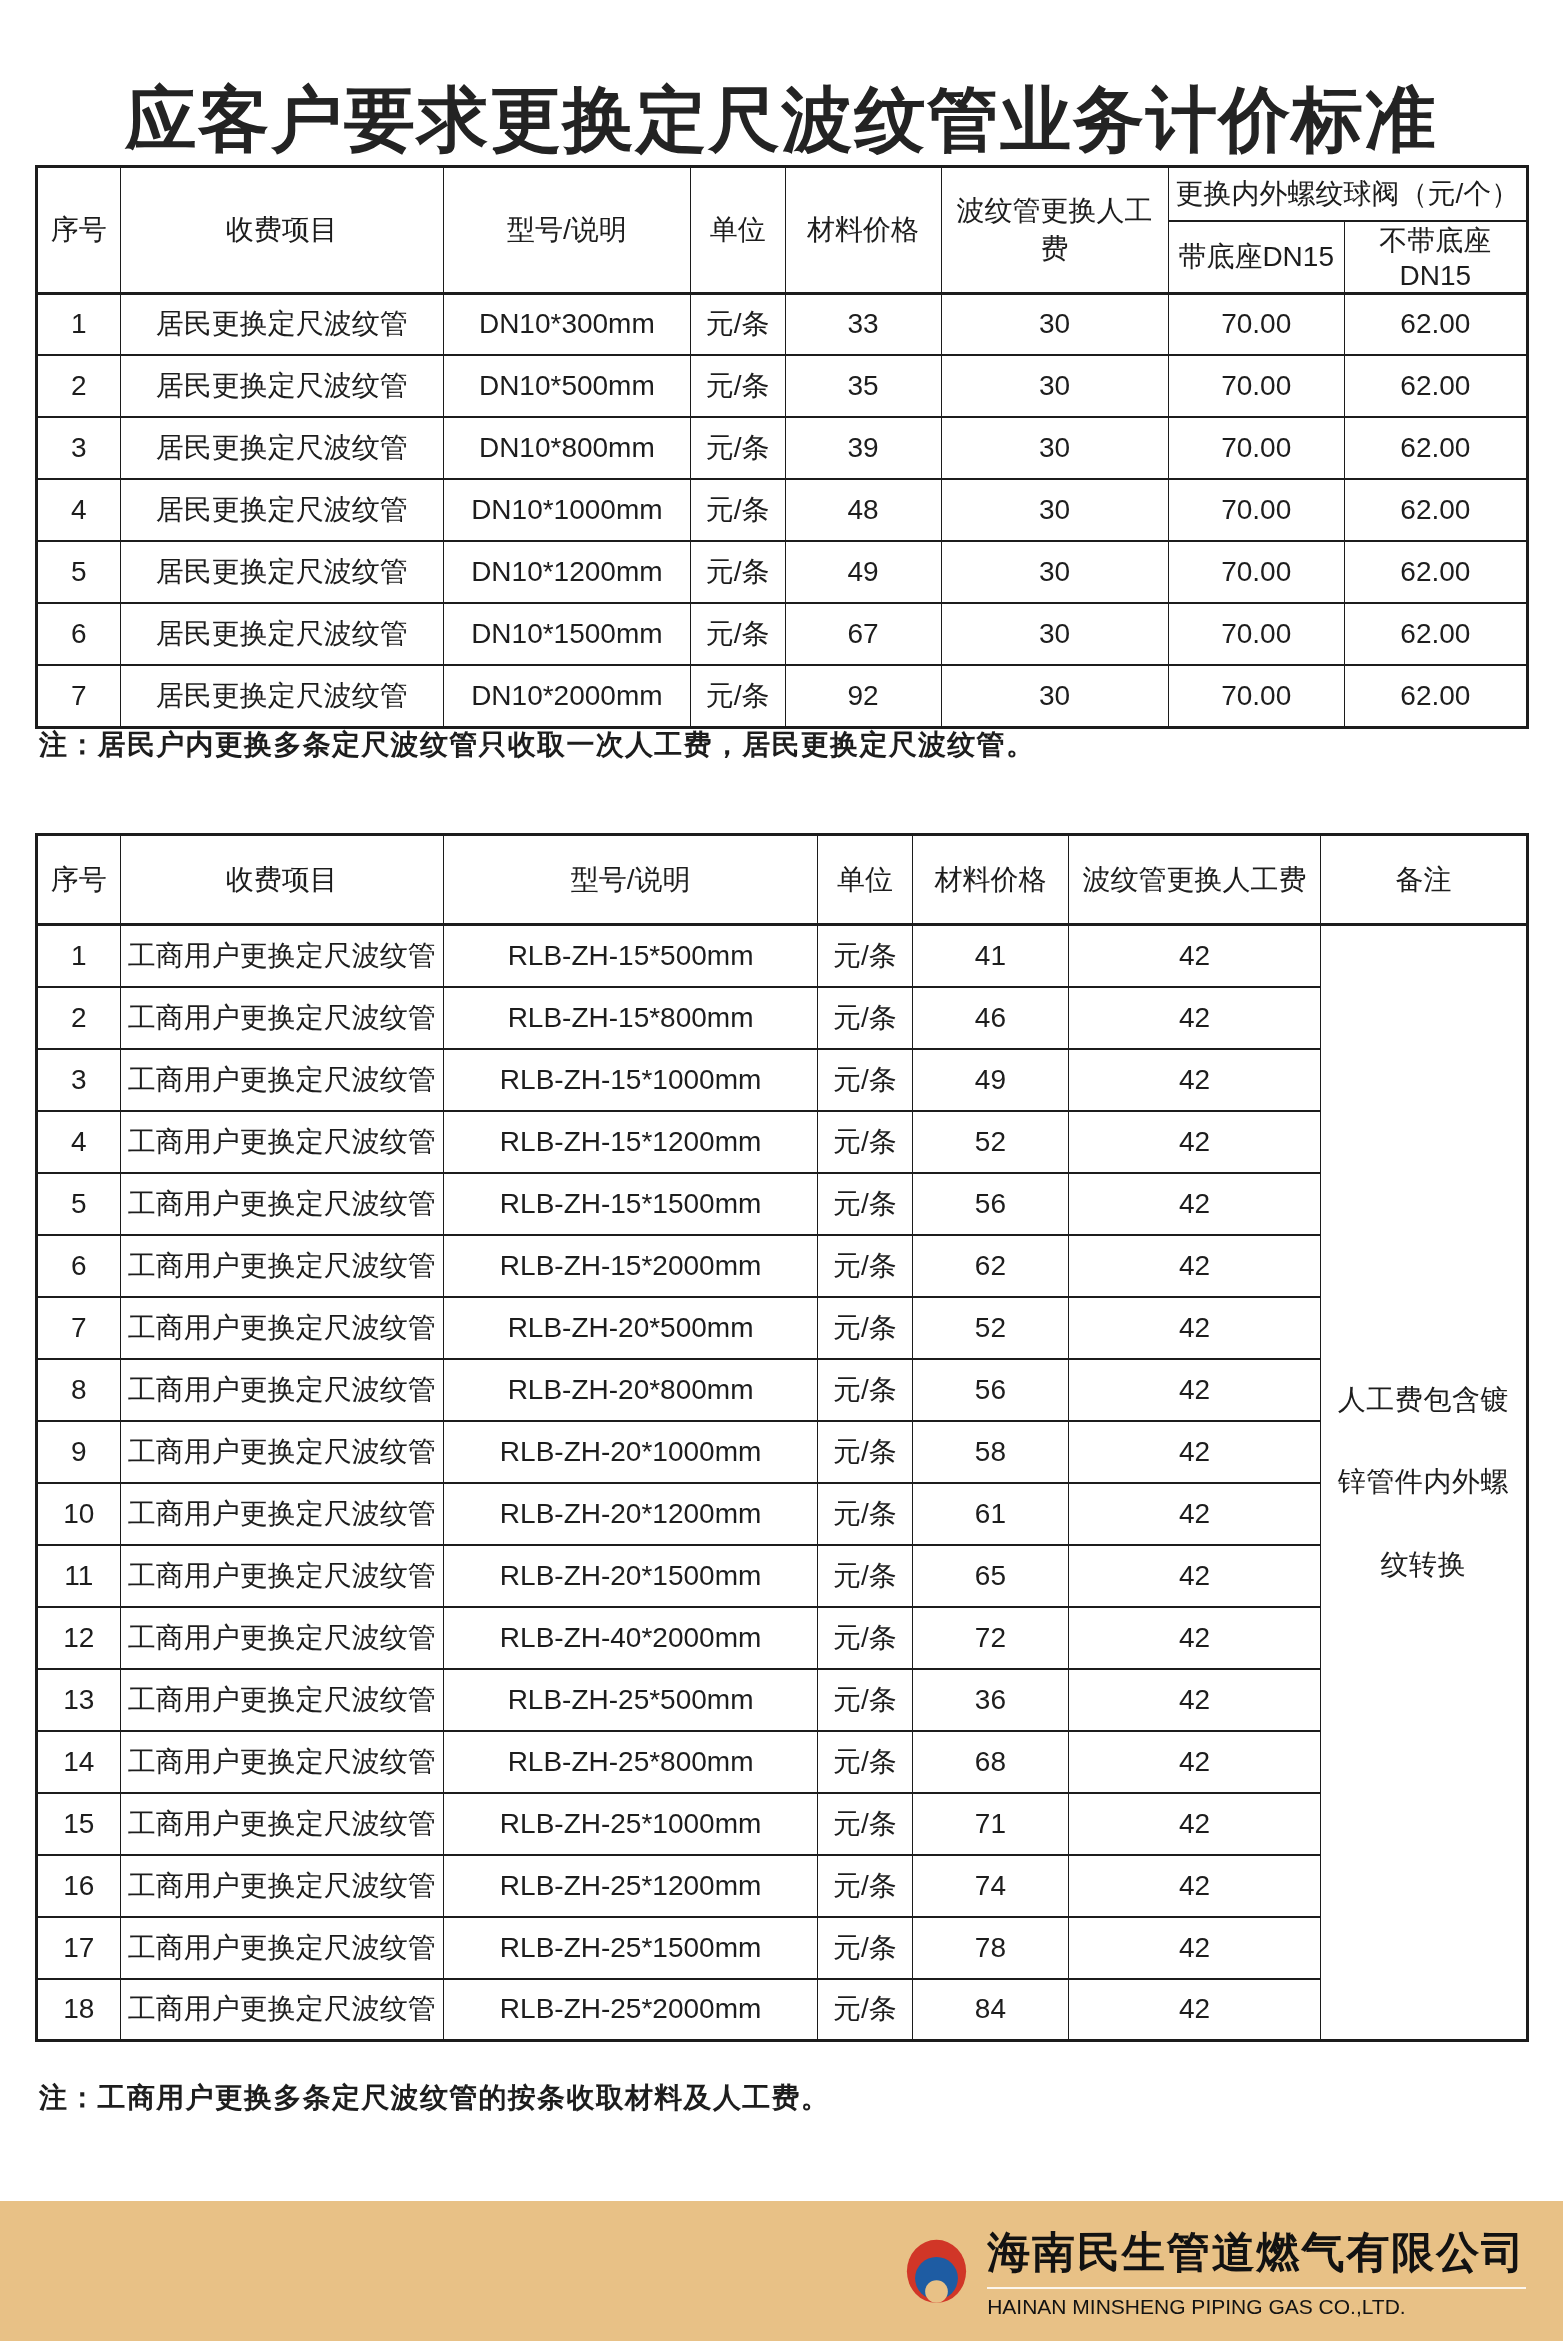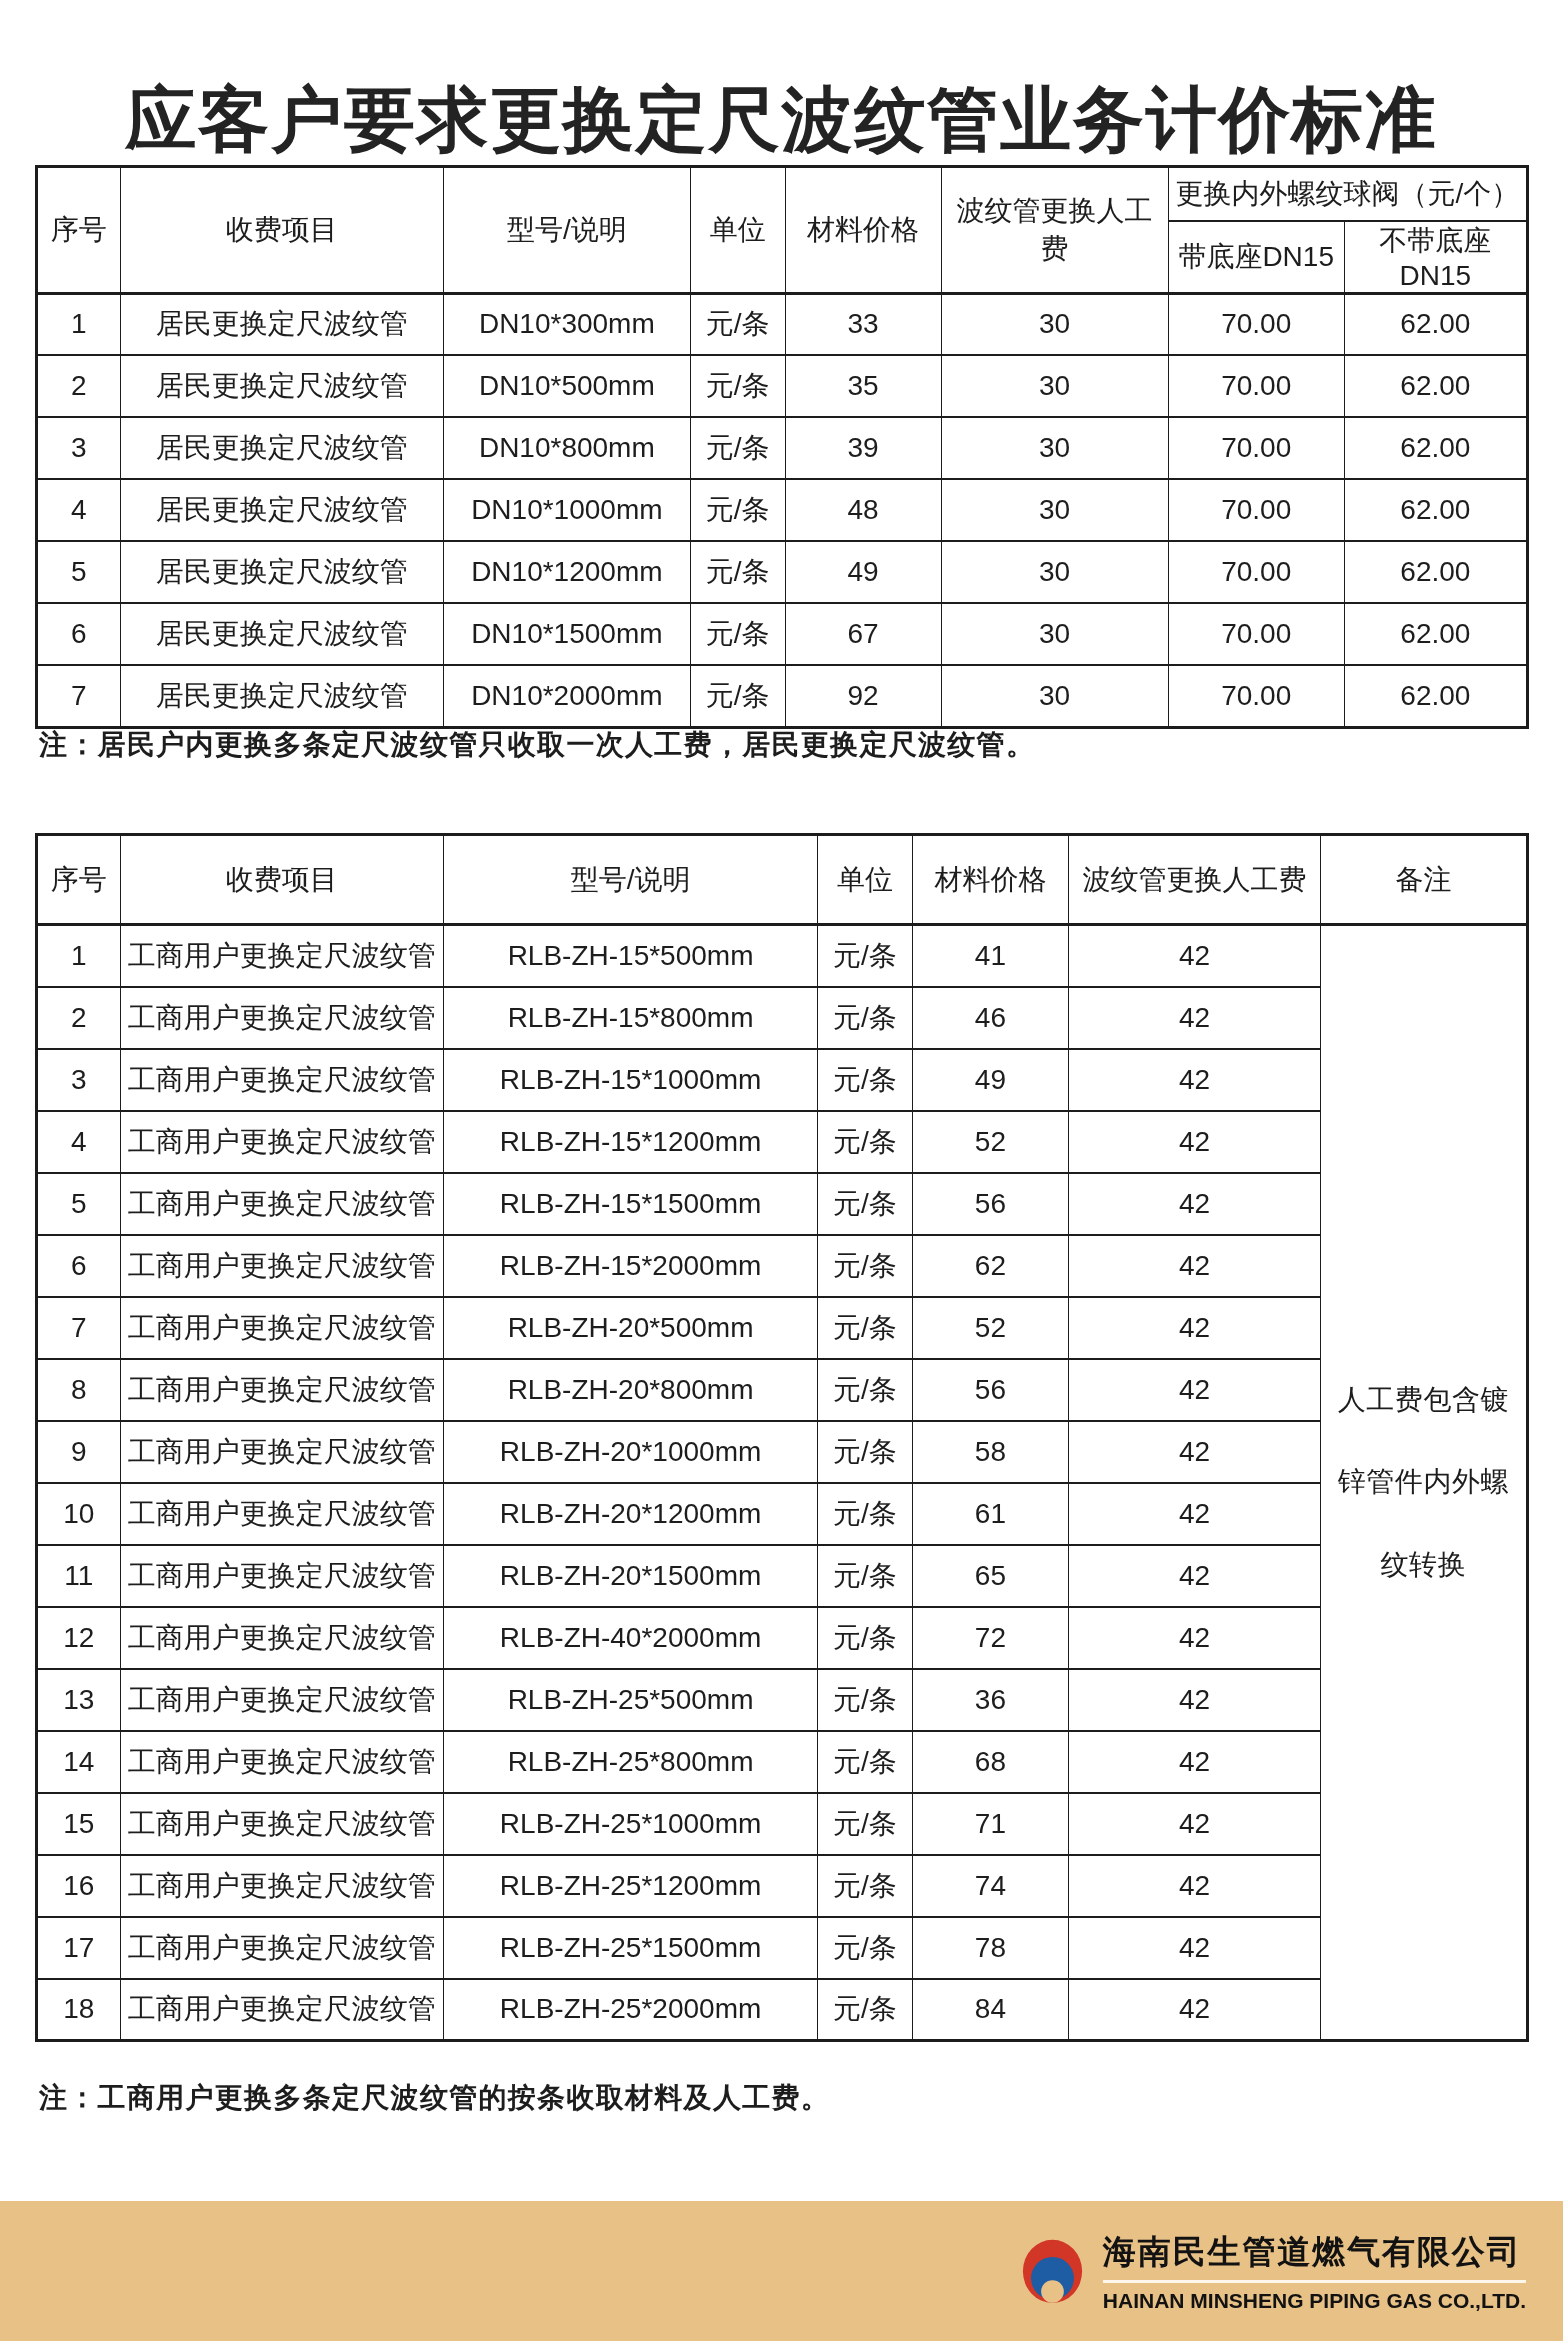--- a/index.html
+++ b/index.html
@@ -97,34 +97,34 @@
     right:37px; top:0;
     height:100%;
     display:flex;
     align-items:center;
     gap:19px;
   }
   .brand-logo{flex:0 0 auto; display:block;}
   .brand-text{display:flex; flex-direction:column;}
   .brand-cn{
     font-family:"Liberation Serif","DejaVu Serif",serif;
-    font-size:33px;
+    font-size:43px;
     font-weight:700;
     letter-spacing:1.9px;
     color:#121212;
     white-space:nowrap;
   }
   .brand-rule{
     height:2.5px;
     background:rgba(255,255,255,0.85);
     margin:5px 0 5.7px 0;
   }
   .brand-en{
     font-size:21px;
-    font-weight:700;
+    font-weight:400;
     letter-spacing:0px;
     color:#121212;
     white-space:nowrap;
   }
 </style>
 </head>
 <body>
 
 <h1 class="page-title">应客户要求更换定尺波纹管业务计价标准</h1>
 

